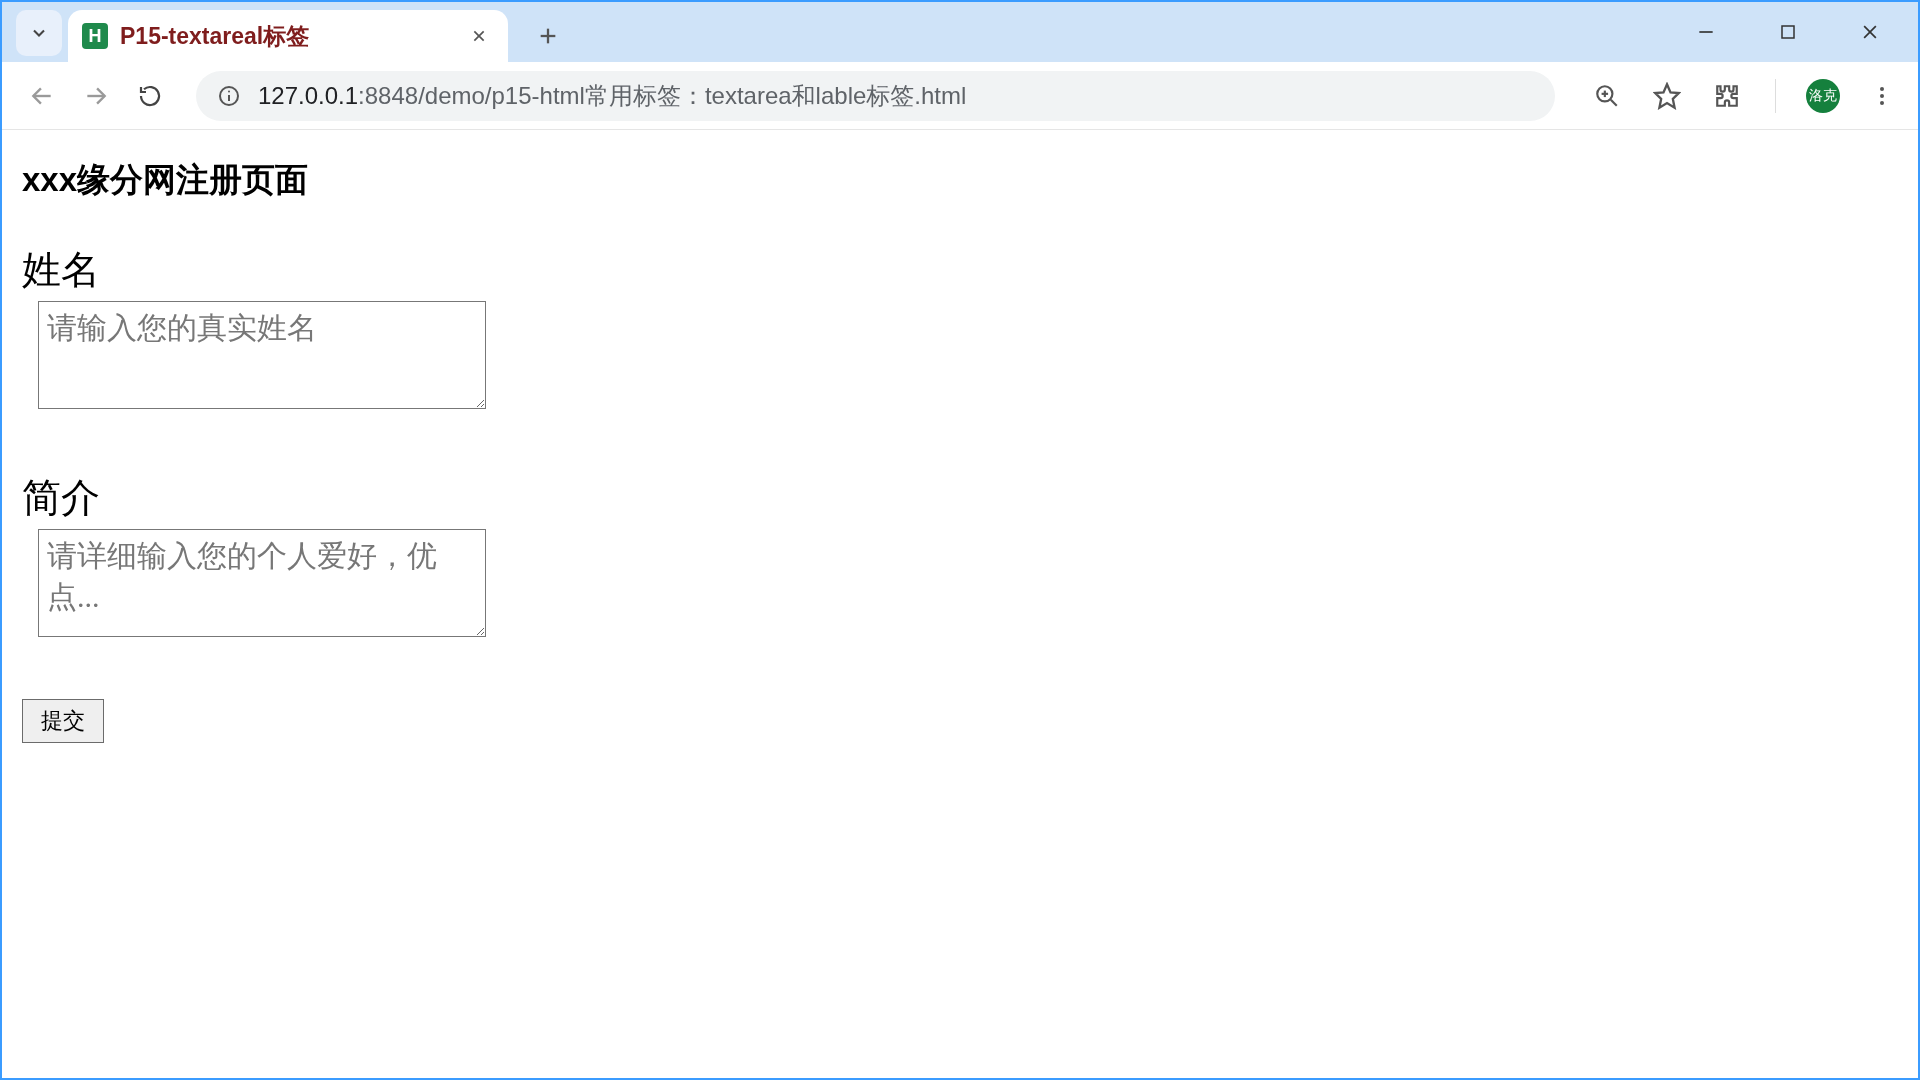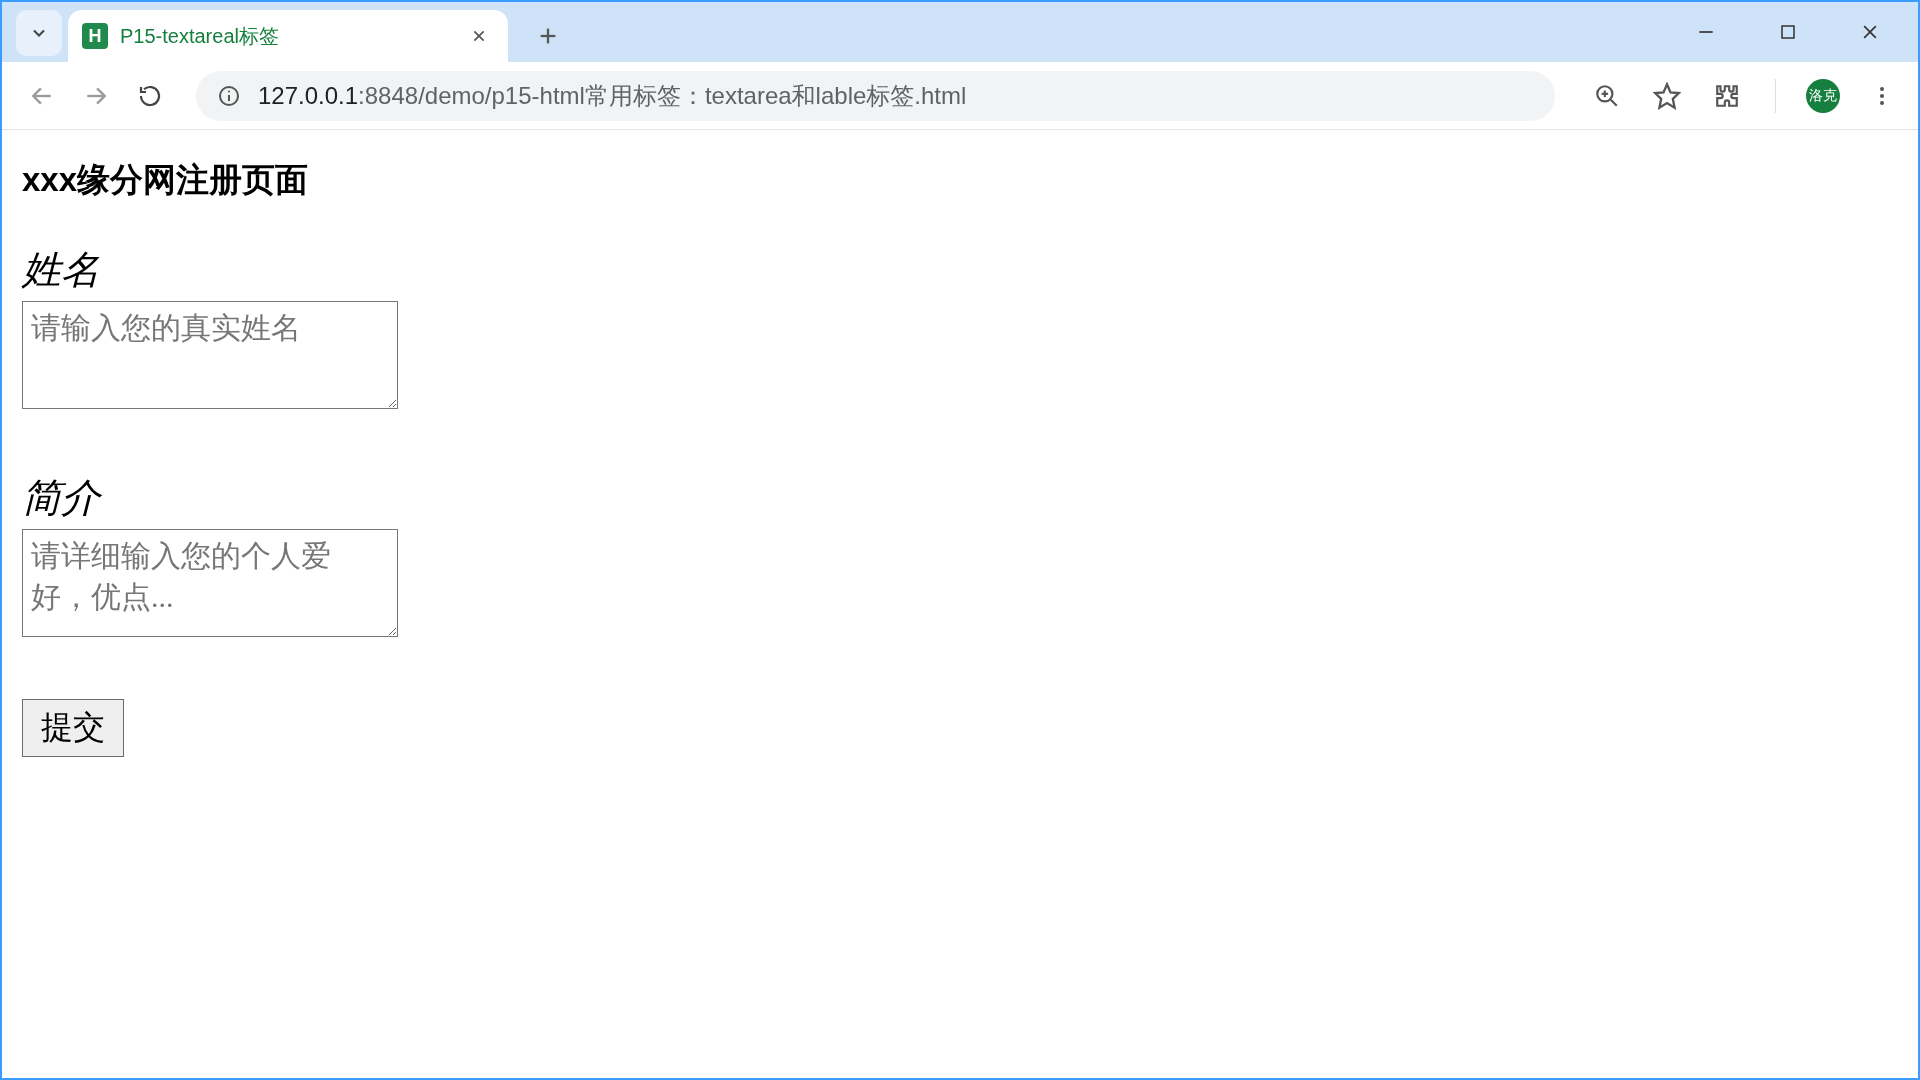--- a/index.html
+++ b/index.html
@@ -29,21 +29,21 @@
     background: #fff;
     border-top-left-radius: 14px; border-top-right-radius: 14px;
     padding: 0 18px 0 14px; gap: 12px;
     position: relative;
   }
   .tab-favicon {
     width: 26px; height: 26px; background: #1f8a4c; color: #fff; font-weight: bold;
     display: flex; align-items: center; justify-content: center; font-size: 18px;
     border-radius: 4px;
   }
-  .tab-title { font-size: 20px; color: #15803d; flex: 1; white-space: nowrap; overflow: hidden; text-overflow: ellipsis; }
+  .tab-title { font-size: 23px; color: #7f1d1d; flex: 1; white-space: nowrap; overflow: hidden; text-overflow: ellipsis; font-weight: bold; }
   .tab-close { width: 22px; height: 22px; display:flex; align-items:center; justify-content:center; color:#555; font-size:20px; }
   .newtab {
     width: 44px; height: 44px; margin-left: 18px; margin-bottom: 4px;
     display:flex; align-items:center; justify-content:center;
     border-radius:50%; color:#555; font-size:26px;
   }
   .window-controls {
     display:flex; align-items:center; gap: 42px; margin-right: 28px; margin-bottom: 10px;
   }
   .win-btn { width: 40px; height: 40px; display:flex; align-items:center; justify-content:center; color:#333; }
@@ -72,33 +72,34 @@
     width:34px; height:34px; border-radius:50%; background:#15803d;
     color:#fff; font-size:14px; display:flex; align-items:center; justify-content:center;
   }
 
   
   .viewport { flex:1; overflow:auto; background:#fff; padding: 28px 20px; }
   .page h2 {
     font-size: 33px; font-weight: 700; margin: 0 0 40px 0; color:#000;
   }
   .field-label {
-    font-size: 39px; font-weight: 400; margin: 0 0 4px 0; color:#000; display:block;font-style:italic;
+    font-size: 39px; font-weight: 400; margin: 0 0 4px 0; color:#000; display:block;
   }
   .field-block { margin-bottom: 58px; }
   textarea.txt {
-    width: 376px; font-size: 30px; font-family: "SimSun","宋体",serif;
+    width: 448px; font-size: 30px; font-family: "SimSun","宋体",serif;
     padding: 6px 8px; border: 1px solid #777; resize: both; line-height: 1.35;
     background:#fff;
+    margin-left:16px;
   }
   textarea.txt::placeholder { color:#777; }
   #ta-name { height: 108px; }
   #ta-bio  { height: 108px; }
   .submit-btn {
-    font-size: 32px; padding: 6px 18px; background:#efefef;
+    font-size: 22px; padding: 6px 18px; background:#efefef;
     border:1px solid #6b6b6b; cursor:pointer; font-family:inherit;
   }
 
   
   svg { display:block; }
 </style>
 </head>
 <body>
 
 <div class="chrome">

